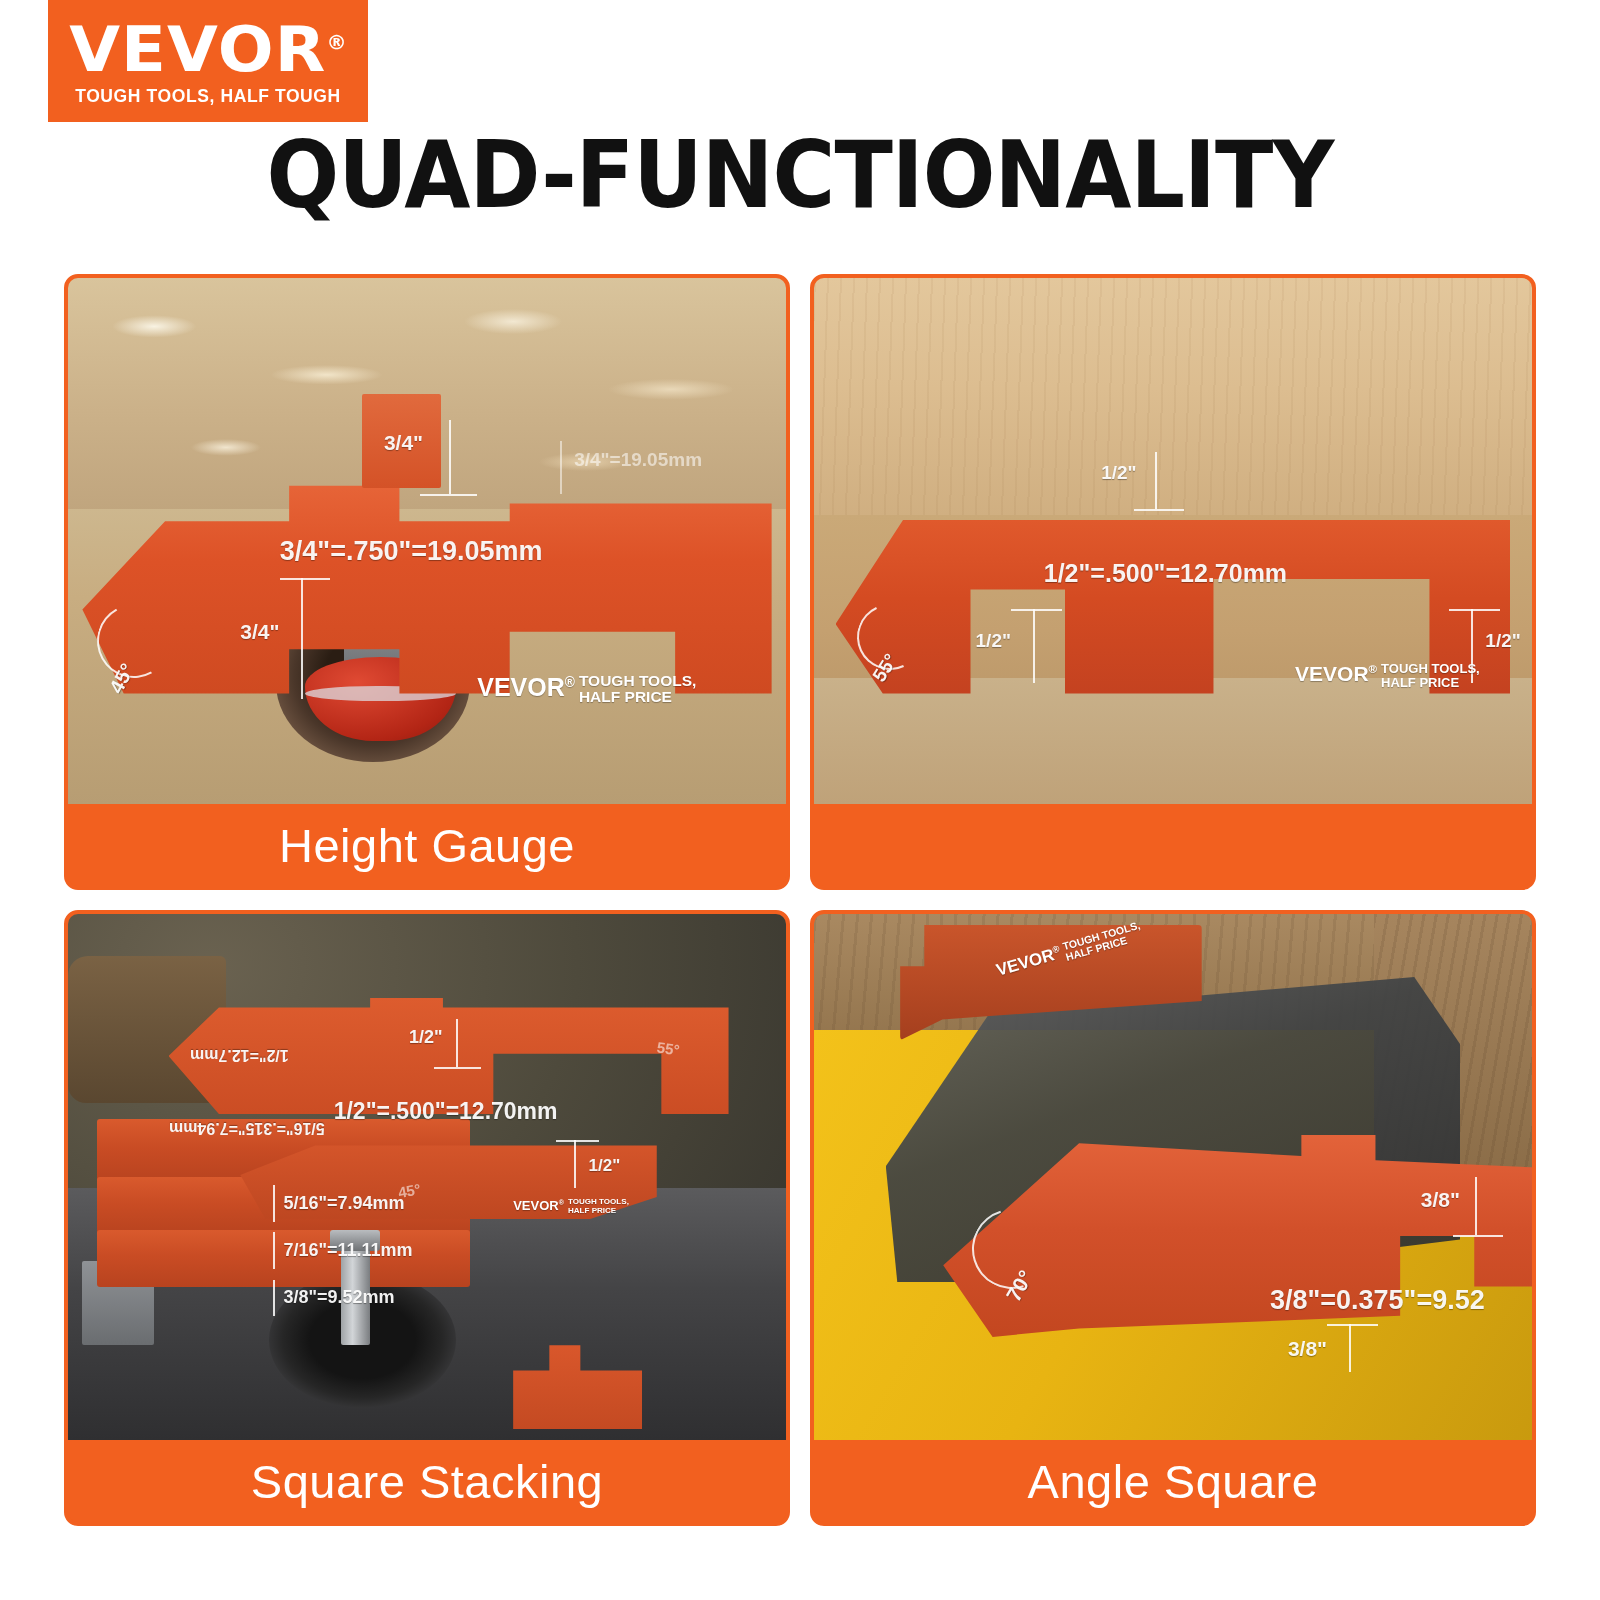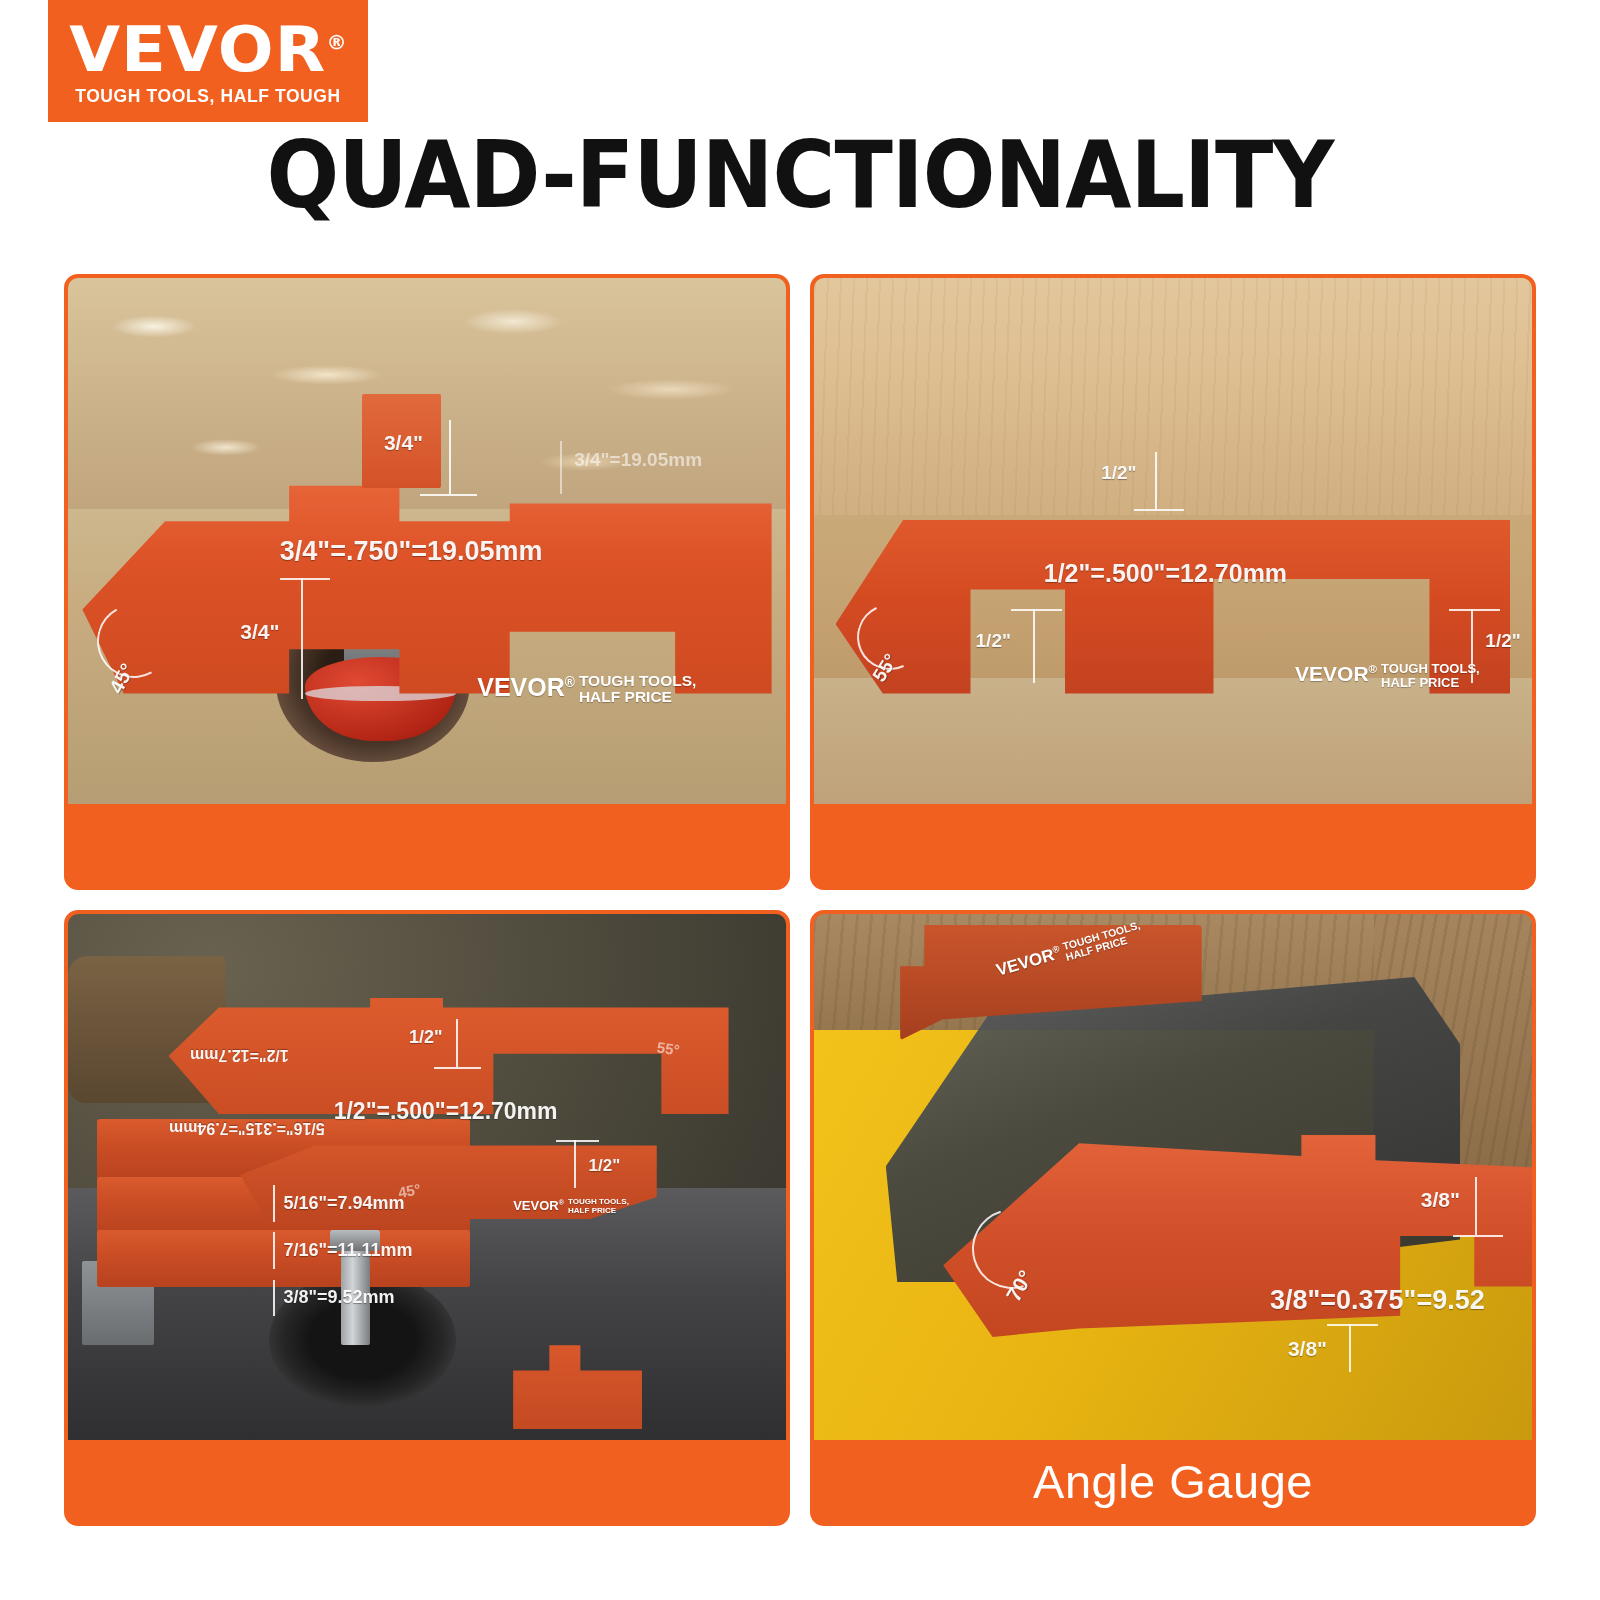--- a/index.html
+++ b/index.html
@@ -380,20 +380,21 @@
 
         <div class="dimline v" style="left:32.5%; top:57%; height:23%;"></div>
         <div class="dimline h" style="left:29.5%; top:57%; width:7%;"></div>
         <div class="mark" style="left:24%; top:65%; font-size:21px;">3/4"</div>
 
         <div class="engrave" style="left:57%; top:75%; font-size:25px;">
           <span>VEVOR</span><span class="reg">®</span><span class="tt"><span>TOUGH TOOLS,</span><br><span>HALF PRICE</span></span>
         </div>
       </div>
     </div>
+    <div class="caption">Height Gauge</div>
   </div>
 
   <div class="panel">
     <div class="photo">
       <div class="scene">
         <div class="p2-board"></div>
         <div class="p2-bottom"></div>
         <div class="p2-bench"></div>
         <div class="p2-tool"></div>
 
@@ -462,20 +463,21 @@
         <div class="mark" style="left:30%; top:62%; font-size:18px;">7/16"=11.11mm</div>
 
         <div class="dimline v" style="left:28.5%; top:69.5%; height:7%;"></div>
         <div class="mark" style="left:30%; top:71%; font-size:18px;">3/8"=9.52mm</div>
 
         <div class="engrave" style="left:62%; top:54%; font-size:13px;">
           <span>VEVOR</span><span class="reg">®</span><span class="tt"><span>TOUGH TOOLS,</span><br><span>HALF PRICE</span></span>
         </div>
       </div>
     </div>
+    <div class="caption">Square Stacking</div>
   </div>
 
   <div class="panel">
     <div class="photo">
       <div class="scene">
         <div class="p4-wood"></div>
         <div class="p4-yellow"></div>
         <div class="p4-wood2"></div>
         <div class="p4-blade"></div>
         <div class="p4-toolA"></div>
@@ -492,16 +494,16 @@
 
         <div class="dimline v" style="left:74.5%; top:78%; height:9%;"></div>
         <div class="dimline h" style="left:71.5%; top:78%; width:7%;"></div>
         <div class="mark" style="left:66%; top:80.5%; font-size:21px;">3/8"</div>
 
         <div class="engrave" style="left:25%; top:5%; font-size:17px; transform:rotate(-16deg);">
           <span>VEVOR</span><span class="reg">®</span><span class="tt"><span>TOUGH TOOLS,</span><br><span>HALF PRICE</span></span>
         </div>
       </div>
     </div>
-    <div class="caption">Angle Gauge</div>
+    <div class="caption">Angle Square</div>
   </div>
 
 </div>
 
 </body></html>

